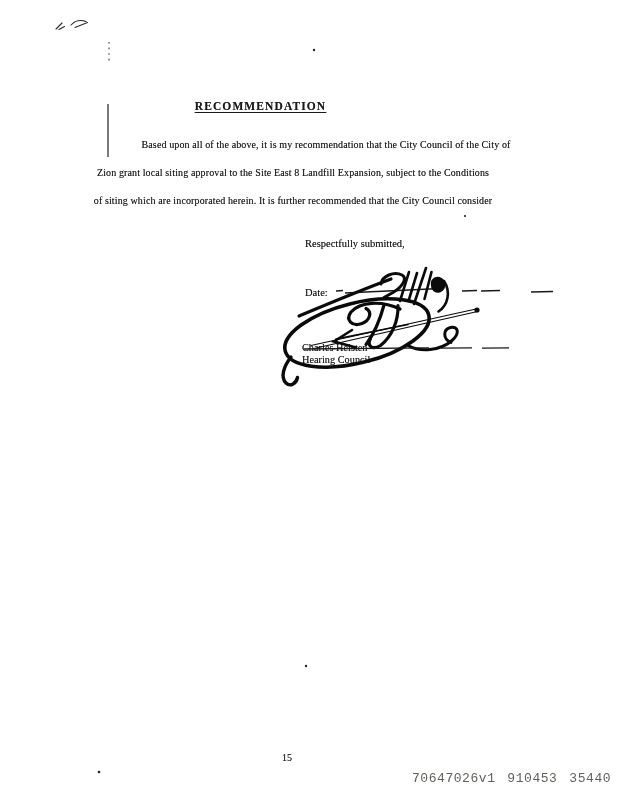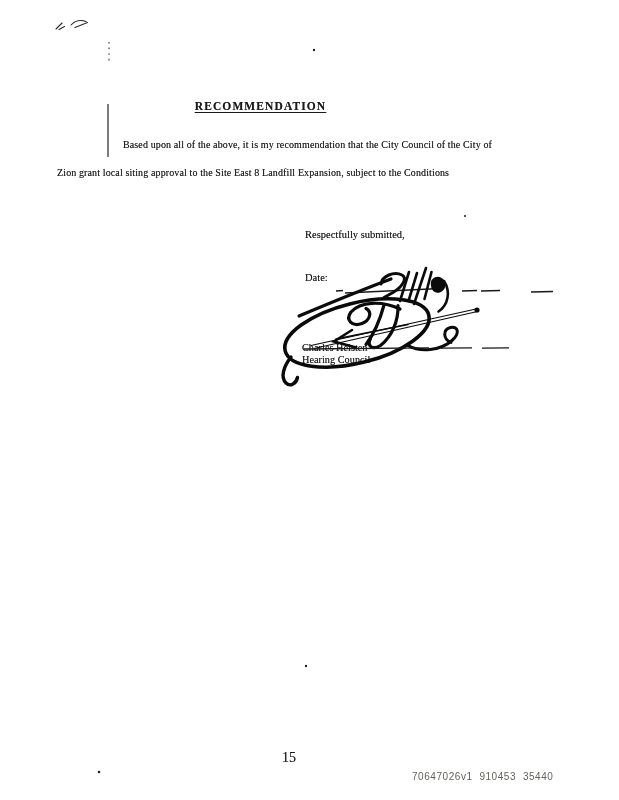--- a/index.html
+++ b/index.html
@@ -13,47 +13,48 @@
     color:#1a1a1a;
     text-shadow:0 0 .5px rgba(10,10,10,.55);
   }
   #heading{
     top:100px;left:0;width:521px;text-align:center;
     font-size:11.5px;font-weight:bold;letter-spacing:1.1px;
     text-decoration:underline;text-underline-offset:2px;
   }
   #paragraph{
     top:131px;left:57px;width:472px;
-    font-size:10px;letter-spacing:.12px;
+    font-size:10px;letter-spacing:.12px;text-align:center;
   }
   .pline{
     height:28px;line-height:28px;white-space:nowrap;
   }
   .pline.indent{padding-left:66px;}
-  #salutation{top:228px;left:305px;font-size:10.5px;line-height:14px;}
-  #date-label{top:271px;left:305px;font-size:10.5px;line-height:14px;}
+  #salutation{top:237px;left:305px;font-size:10.5px;line-height:14px;}
+  #date-label{top:286px;left:305px;font-size:10.5px;line-height:14px;}
   #name-block{top:342px;left:302px;font-size:10.3px;line-height:12.2px;}
-  #page-number{top:751px;left:282px;font-size:14px;line-height:14px;}
+  #page-number{top:751px;left:282px;font-size:10px;line-height:14px;}
   #footer-code{
-    top:771px;left:412px;font-size:10px;letter-spacing:.55px;word-spacing:3.5px;
+    top:771px;left:412px;font-size:13px;letter-spacing:.55px;word-spacing:3.5px;
     color:#45453e;opacity:.85;filter:blur(.2px);
-    font-family:Liberation Sans, sans-serif;
+    font-family:Liberation Mono, monospace;
   }
   #ink-overlay{top:0;left:0;width:619px;height:800px;pointer-events:none;}
 </style>
 </head>
 <body>
 
 <div class="abs" style="inset:0;">
 
   <div id="heading" class="abs doc-text">RECOMMENDATION</div>
 
   <div id="paragraph" class="abs doc-text">
     <div class="pline indent">Based upon all of the above, it is my recommendation that the City Council of the City of</div>
     <div class="pline">Zion grant local siting approval to the Site East 8 Landfill Expansion, subject to the Conditions</div>
+    <div class="pline">of siting which are incorporated herein.  It is further recommended that the City Council consider</div>
   </div>
 
   <div id="salutation" class="abs doc-text">Respectfully submitted,</div>
 
   <div id="date-label" class="abs doc-text">Date:</div>
 
   <div id="name-block" class="abs doc-text">
     <div>Charles Helsten</div>
     <div>Hearing Council</div>
   </div>

